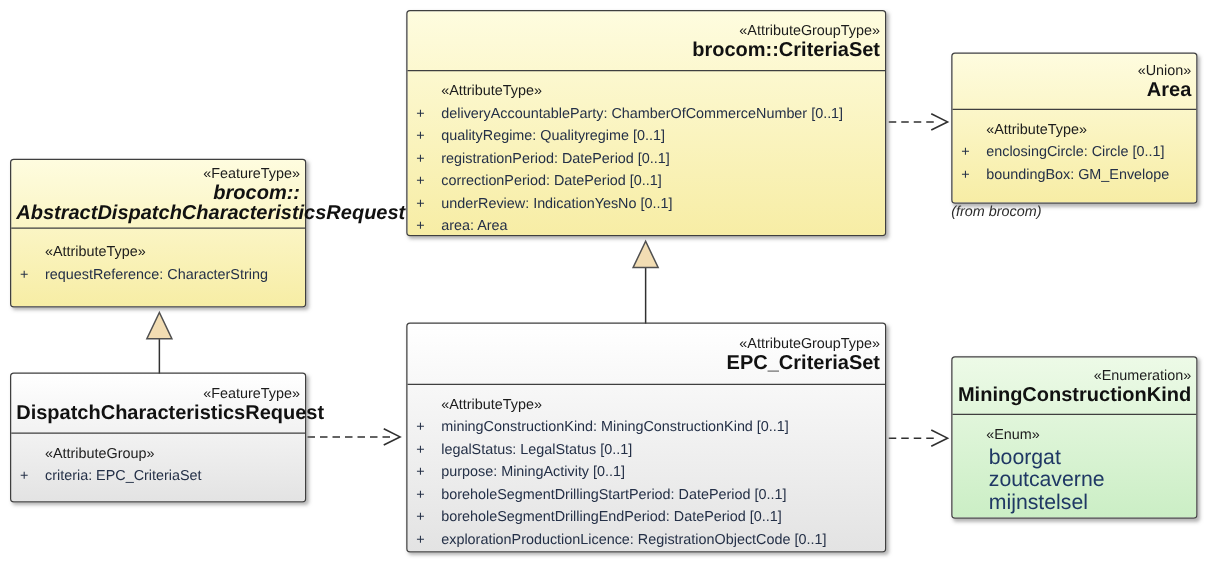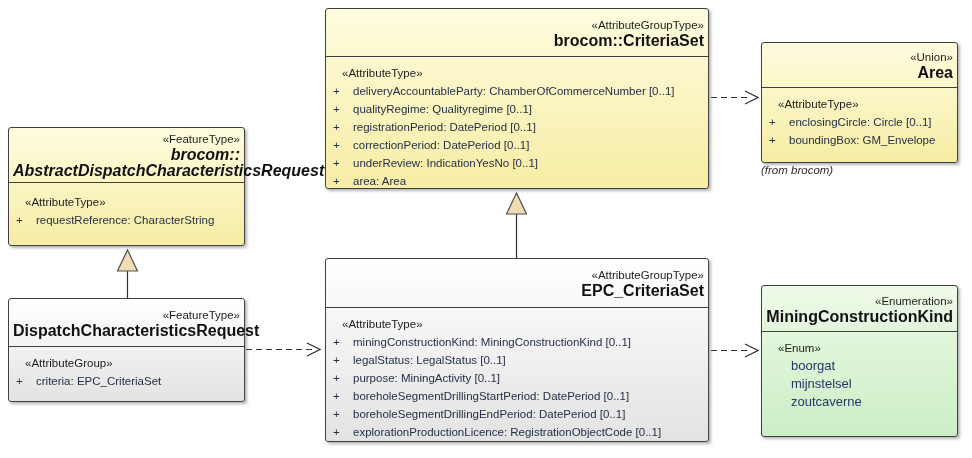--- a/index.html
+++ b/index.html
@@ -18,25 +18,25 @@
   .box.green{background:linear-gradient(180deg,#edfae7 0%,#cbeec5 100%);}
   .hdr{
     border-bottom:1px solid #3f3f3f;text-align:right;
     display:flex;flex-direction:column;justify-content:center;
     box-sizing:border-box;padding:2px 4px;
   }
   .stereo{font-size:11.5px;color:#1c1c1c;line-height:16px;}
   .title{font-size:16px;font-weight:bold;color:#111111;line-height:16px;}
   .title.abstract{font-style:italic;}
   .body{padding-top:7px;box-sizing:border-box;}
-  .section{font-size:11.5px;color:#1c1c1c;padding-left:16px;line-height:18px;}
+  .section{font-size:11.5px;color:#1c1c1c;padding-left:27px;line-height:18px;}
   .attr{position:relative;font-size:11.5px;color:#243047;line-height:18px;
         padding-left:27px;white-space:nowrap;}
   .attr .vis{position:absolute;left:7px;top:0;}
-  .literal{font-size:13px;color:#1f3864;line-height:18px;padding-left:29px;white-space:nowrap;}
+  .literal{font-size:17px;color:#1f3864;line-height:18px;padding-left:29px;white-space:nowrap;}
   .note{
     position:absolute;z-index:2;font-size:11.5px;font-style:italic;color:#2b2b2b;
     text-align:left;
   }
 </style>
 </head>
 <body>
 
 <svg id="connector-layer" width="972" height="458">
 
@@ -117,24 +117,24 @@
     <div class="section">«AttributeType»</div>
     <div class="attr"><span class="vis">+</span><span>miningConstructionKind: MiningConstructionKind [0..1]</span></div>
     <div class="attr"><span class="vis">+</span><span>legalStatus: LegalStatus [0..1]</span></div>
     <div class="attr"><span class="vis">+</span><span>purpose: MiningActivity [0..1]</span></div>
     <div class="attr"><span class="vis">+</span><span>boreholeSegmentDrillingStartPeriod: DatePeriod [0..1]</span></div>
     <div class="attr"><span class="vis">+</span><span>boreholeSegmentDrillingEndPeriod: DatePeriod [0..1]</span></div>
     <div class="attr"><span class="vis">+</span><span>explorationProductionLicence: RegistrationObjectCode [0..1]</span></div>
   </div>
 </div>
 
-<div class="box green" style="left:761px;top:285px;width:197px;height:152px">
+<div class="box green" style="left:761px;top:285px;width:197px;height:130px">
   <div class="hdr" style="height:46px">
     <div class="stereo">«Enumeration»</div>
     <div class="title">MiningConstructionKind</div>
   </div>
   <div class="body">
     <div class="section">«Enum»</div>
     <div class="literal">boorgat</div>
+    <div class="literal">zoutcaverne</div>
     <div class="literal">mijnstelsel</div>
-    <div class="literal">zoutcaverne</div>
   </div>
 </div>
 
 </body></html>

